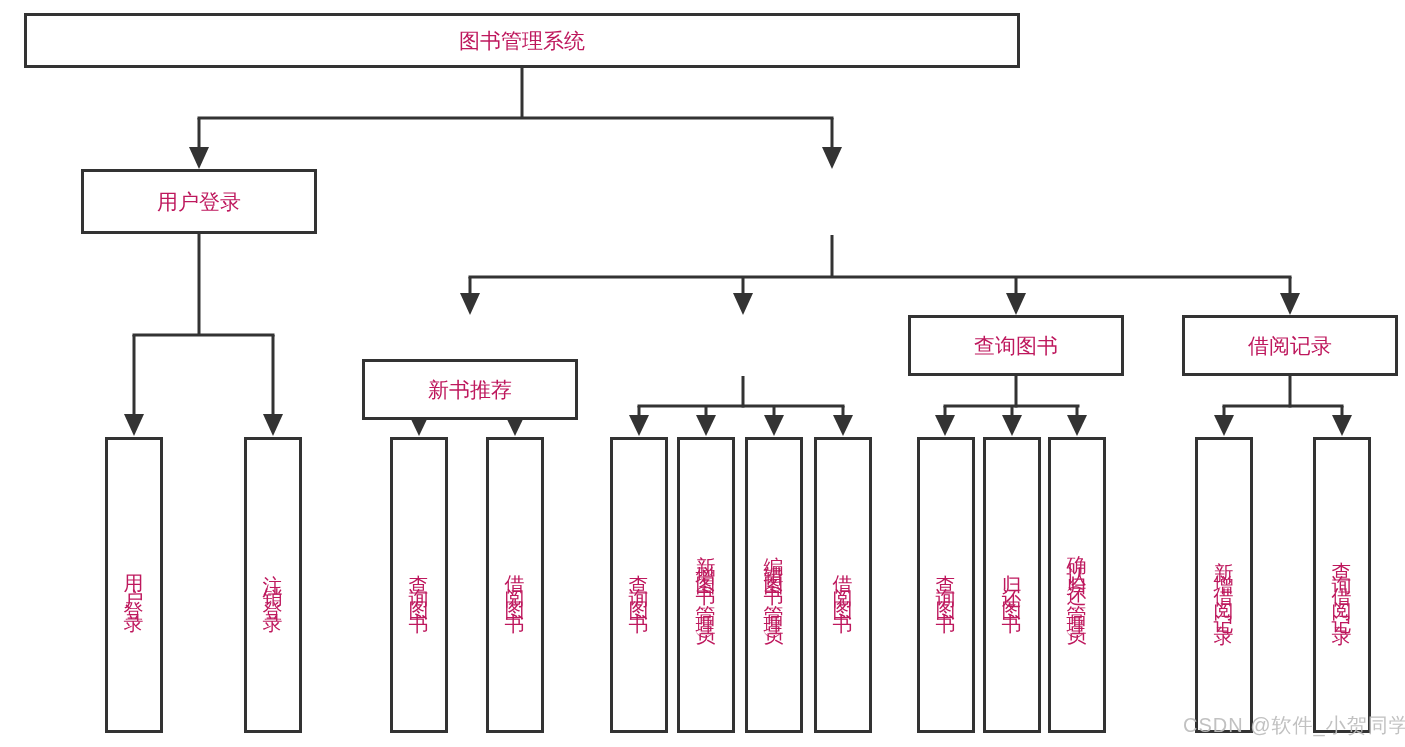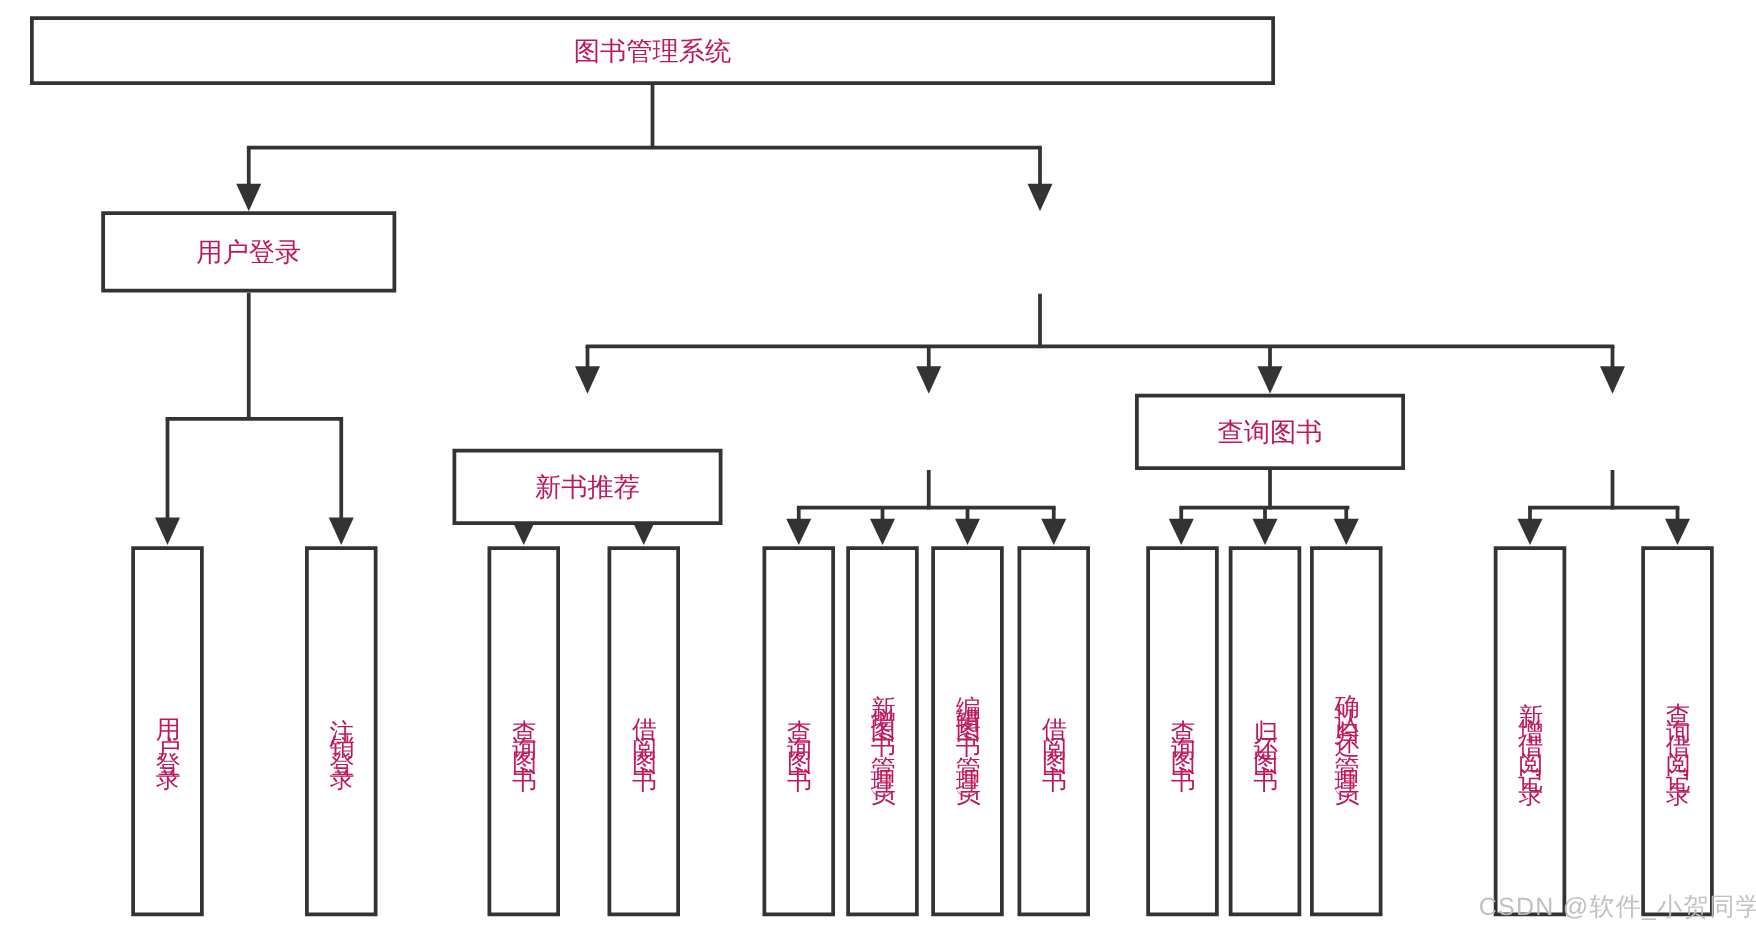--- a/index.html
+++ b/index.html
@@ -117,20 +117,23 @@
   <div class="box" style="left:81px;top:169px;width:236px;height:65px;">
     <span>用户登录</span>
   </div>
 
   <div class="box" style="left:362px;top:315px;width:216px;height:61px;margin-top:44px;">
     <span>新书推荐</span>
   </div>
   <div class="box" style="left:908px;top:315px;width:216px;height:61px;">
     <span>查询图书</span>
   </div>
+  <div class="box" style="left:1182px;top:315px;width:216px;height:61px;">
+    <span>借阅记录</span>
+  </div>
 
   <div class="box leaf" style="left:105px;top:437px;width:58px;height:296px;">
     <span>用户登录</span>
   </div>
   <div class="box leaf" style="left:244px;top:437px;width:58px;height:296px;">
     <span>注销登录</span>
   </div>
   <div class="box leaf" style="left:390px;top:437px;width:58px;height:296px;">
     <span>查询图书</span>
   </div>

